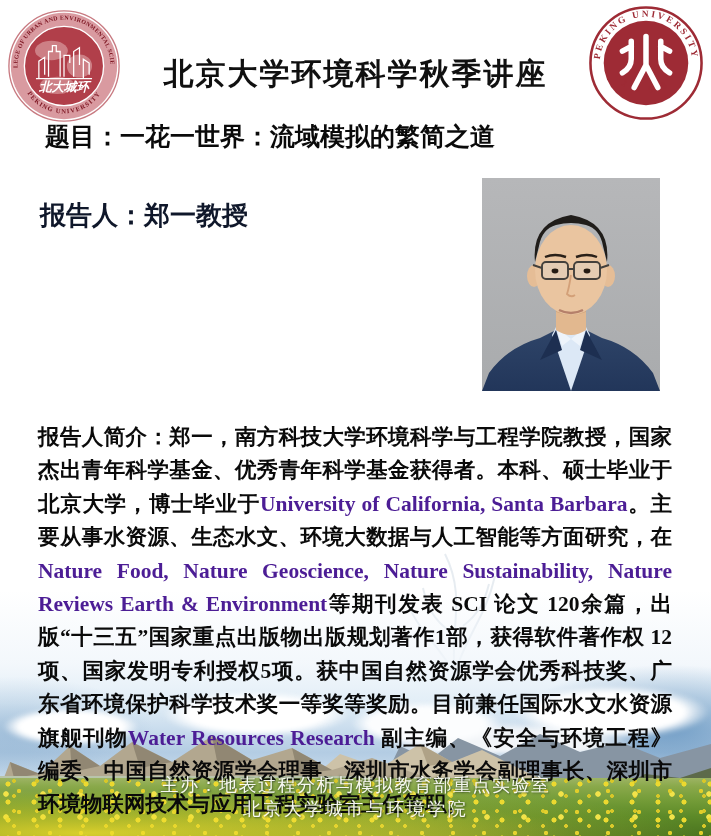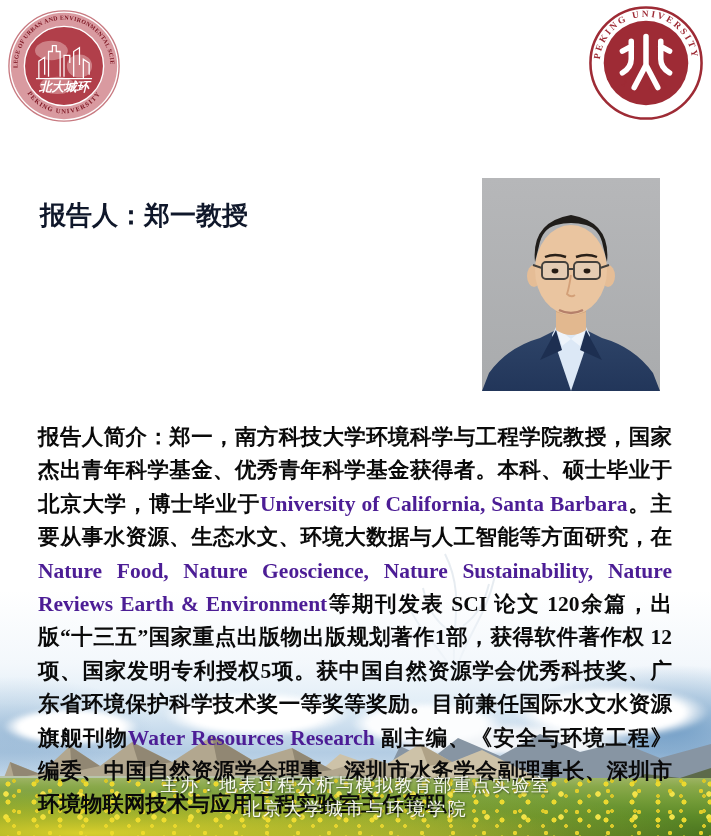--- a/index.html
+++ b/index.html
@@ -96,39 +96,41 @@
     <path id="arcTopL" d="M12,60 A48,48 0 1 1 108,60" fill="none"></path>
     <path id="arcBotL" d="M15,64 A45,45 0 0 0 105,64" fill="none"></path>
     <text class="arc-small">
       <textPath href="#arcTopL" startOffset="50%" text-anchor="middle">COLLEGE OF URBAN AND ENVIRONMENTAL SCIENCES</textPath>
     </text>
     <text class="arc-bottom">
       <textPath href="#arcBotL" startOffset="50%" text-anchor="middle">PEKING UNIVERSITY</textPath>
     </text>
   </svg>
 
+  <div class="abs main-title">北京大学环境科学秋季讲座</div>
 
   <svg class="abs right-logo" viewBox="0 0 120 120">
     <circle cx="60" cy="60" r="56.5" fill="#ffffff" stroke="#9e2b35" stroke-width="2.6"></circle>
     <circle cx="60" cy="60" r="43" fill="#9e2b35"></circle>
     <path id="arcTopR" d="M13,60 A47,47 0 1 1 107,60" fill="none"></path>
     <path id="arcBotR" d="M20,63 A43,43 0 0 0 100,63" fill="none"></path>
     <text class="arc-pku">
       <textPath href="#arcTopR" startOffset="50%" text-anchor="middle">PEKING UNIVERSITY</textPath>
     </text>
     <text class="arc-year">
       <textPath href="#arcBotR" startOffset="50%" text-anchor="middle">1 8 9 8</textPath>
     </text>
     <g stroke="#ffffff" stroke-width="5.6" fill="none" stroke-linecap="round" stroke-linejoin="round">
       <path d="M60,33 V62 M60,62 L48,85 M60,62 L72,85"></path>
       <path d="M45,38 V56 Q45,65 36,70 M36,48 L45,43"></path>
       <path d="M75,38 V56 Q75,65 84,70 M84,48 L75,43"></path>
     </g>
   </svg>
 
+  <div class="abs topic">题目：一花一世界：流域模拟的繁简之道</div>
 
   <div class="abs info-line speaker">报告人：郑一教授</div>
 
   <svg class="abs photo" viewBox="0 0 178 213">
     <defs>
       <linearGradient id="bgG" x1="0" y1="0" x2="0" y2="1">
         <stop offset="0" stop-color="#b6b7b9"></stop>
           <stop offset="1" stop-color="#a9abad"></stop>
       </linearGradient>
       <linearGradient id="suitG" x1="0" y1="0" x2="0" y2="1">

